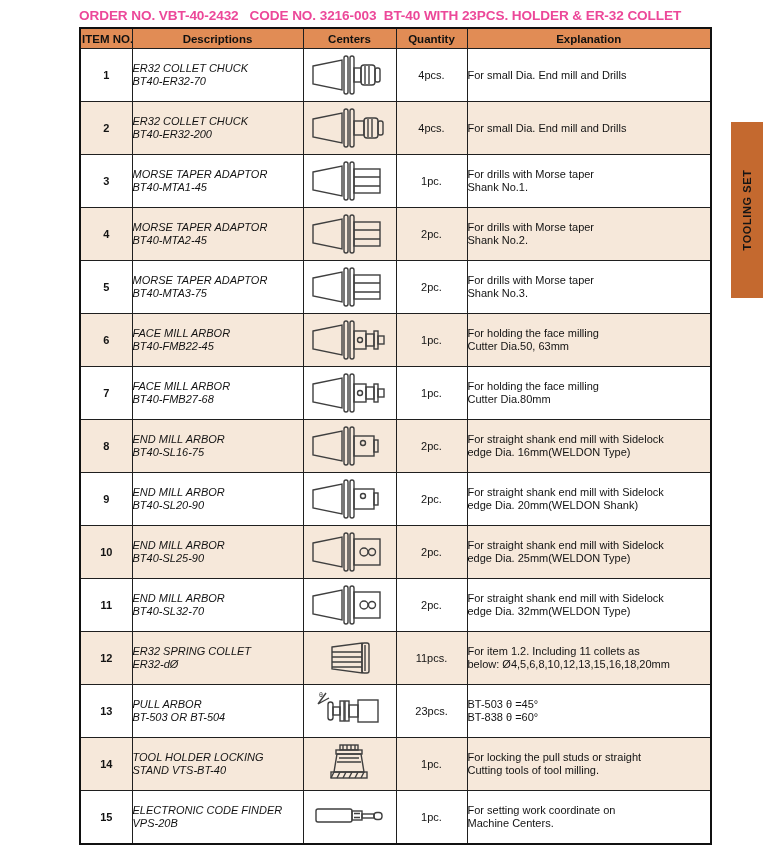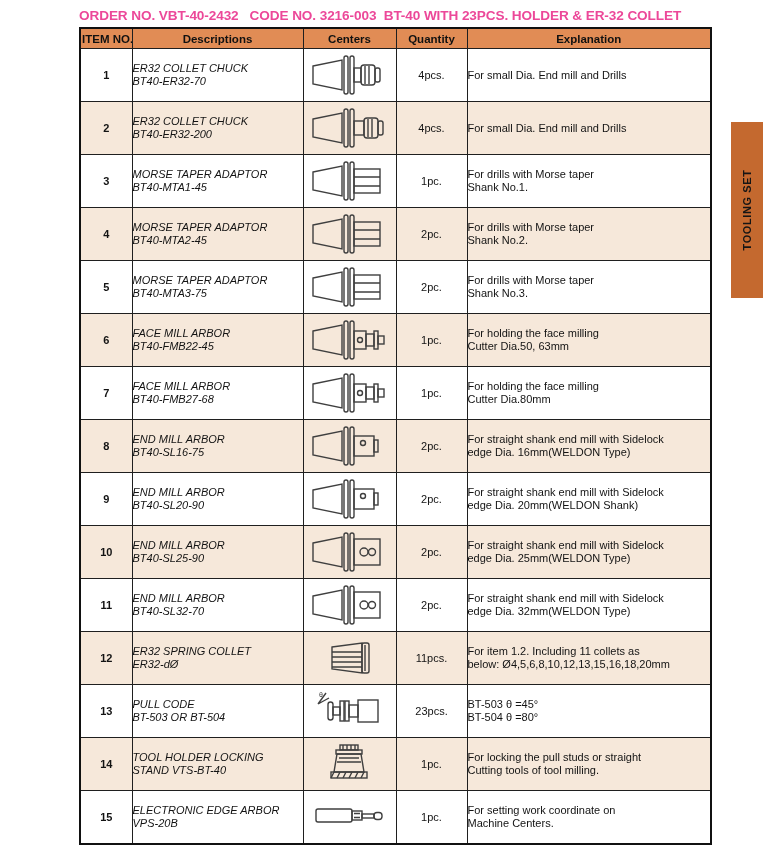--- a/index.html
+++ b/index.html
@@ -301,37 +301,37 @@
             </svg></span></td>
         <td class="c-qty">11pcs.</td>
         <td class="c-expl">
           <div>For item 1.2. Including 11 collets as</div>
           <div>below: Ø4,5,6,8,10,12,13,15,16,18,20mm</div>
         </td>
       </tr>
       <tr>
         <td class="c-item">13</td>
         <td class="c-desc">
-          <div>PULL CODE</div>
+          <div>PULL ARBOR</div>
           <div>BT-503 OR BT-504</div>
         </td>
         <td class="c-fig"><span><svg width="88" height="46" viewBox="0 0 88 46">
               <path d="M12,16 L20,5 M12,16 L23,10"></path>
               <text x="13" y="9" font-size="7" stroke="none" fill="#3f3f3f">θ</text>
               <rect x="22" y="14" width="5" height="18" rx="2.5"></rect>
               <rect x="27" y="19" width="7" height="8"></rect>
               <rect x="34" y="13" width="4" height="20"></rect>
               <rect x="39" y="13" width="4" height="20"></rect>
               <rect x="43" y="17" width="9" height="12"></rect>
               <rect x="52" y="12" width="20" height="22"></rect>
             </svg></span></td>
         <td class="c-qty">23pcs.</td>
         <td class="c-expl">
           <div>BT-503 θ =45°</div>
-          <div>BT-504 θ =80°</div>
+          <div>BT-838 θ =60°</div>
         </td>
       </tr>
       <tr class="tint">
         <td class="c-item">14</td>
         <td class="c-desc">
           <div>TOOL HOLDER LOCKING</div>
           <div>STAND VTS-BT-40</div>
         </td>
         <td class="c-fig"><span><svg width="88" height="46" viewBox="0 0 88 46">
               <rect x="34" y="4" width="18" height="5"></rect>
@@ -344,21 +344,21 @@
             </svg></span></td>
         <td class="c-qty">1pc.</td>
         <td class="c-expl">
           <div>For locking the pull studs or straight</div>
           <div>Cutting tools of tool milling.</div>
         </td>
       </tr>
       <tr>
         <td class="c-item">15</td>
         <td class="c-desc">
-          <div>ELECTRONIC EDGE ARBOR</div>
+          <div>ELECTRONIC CODE FINDER</div>
           <div>VPS-20B</div>
         </td>
         <td class="c-fig"><span><svg width="88" height="46" viewBox="0 0 88 46">
               <rect x="10" y="15" width="36" height="13" rx="2"></rect>
               <rect x="46" y="17" width="10" height="9"></rect>
               <path d="M48,19.5 H54 M48,23.5 H54"></path>
               <rect x="56" y="20" width="12" height="4"></rect>
               <rect x="68" y="18.5" width="8" height="7" rx="3"></rect>
             </svg></span></td>
         <td class="c-qty">1pc.</td>

